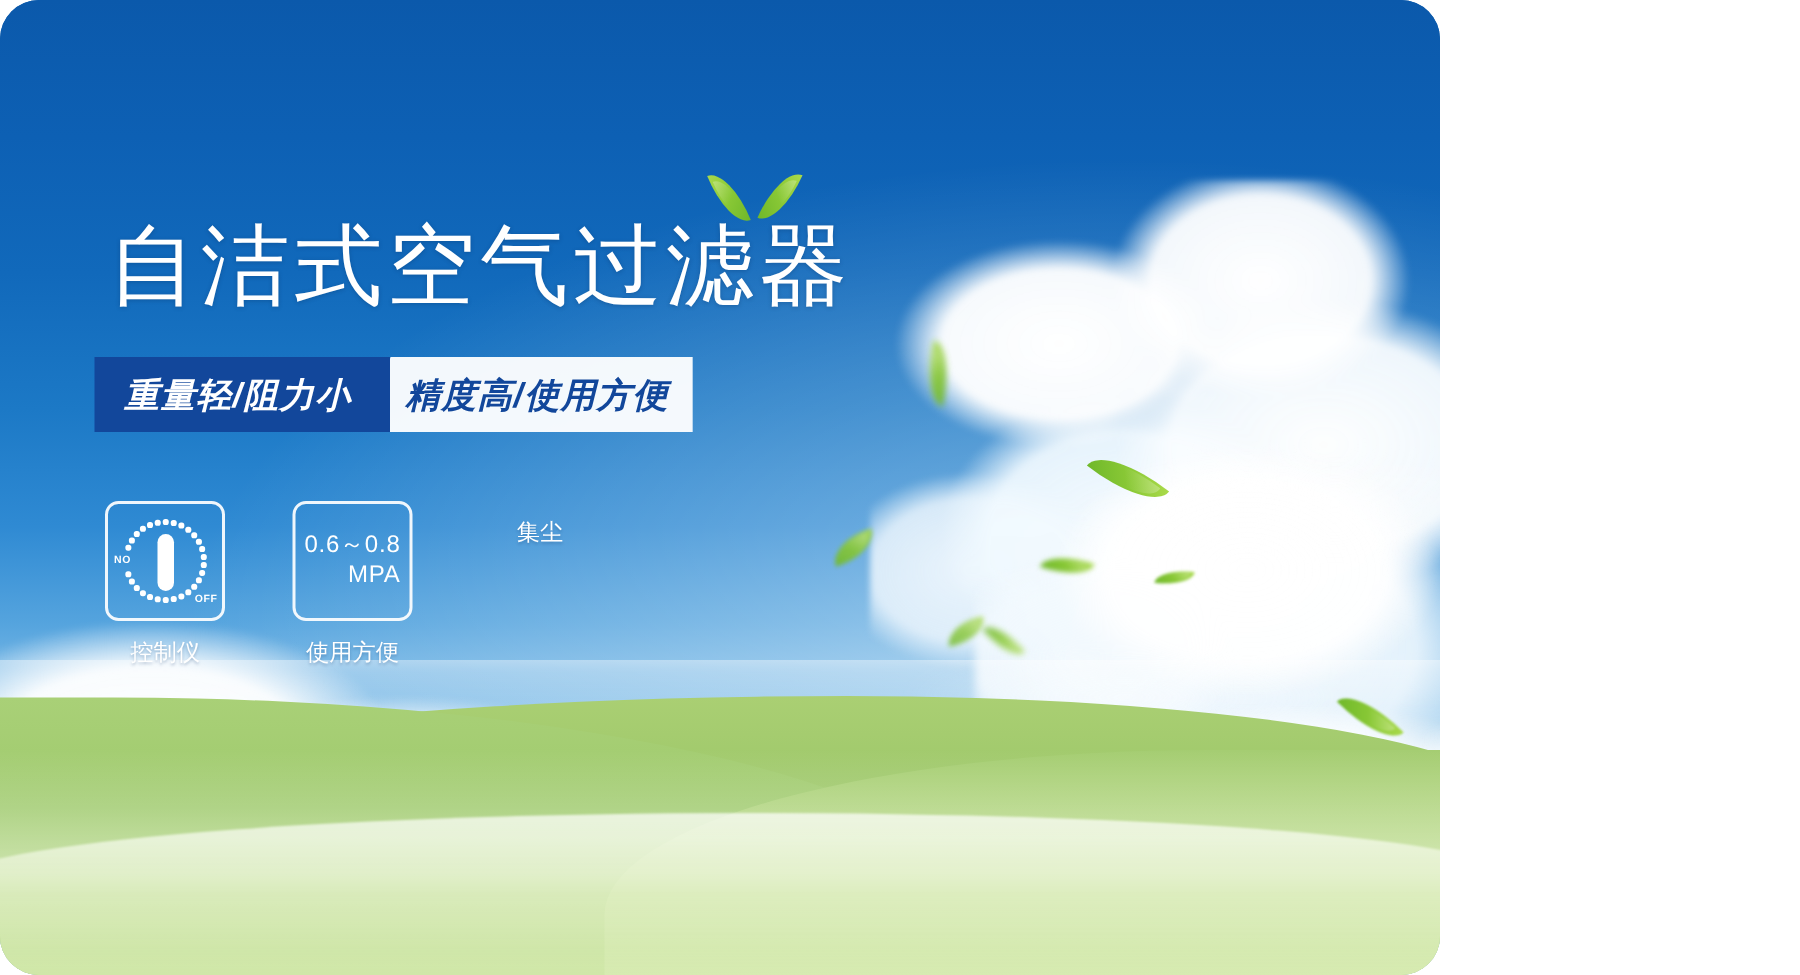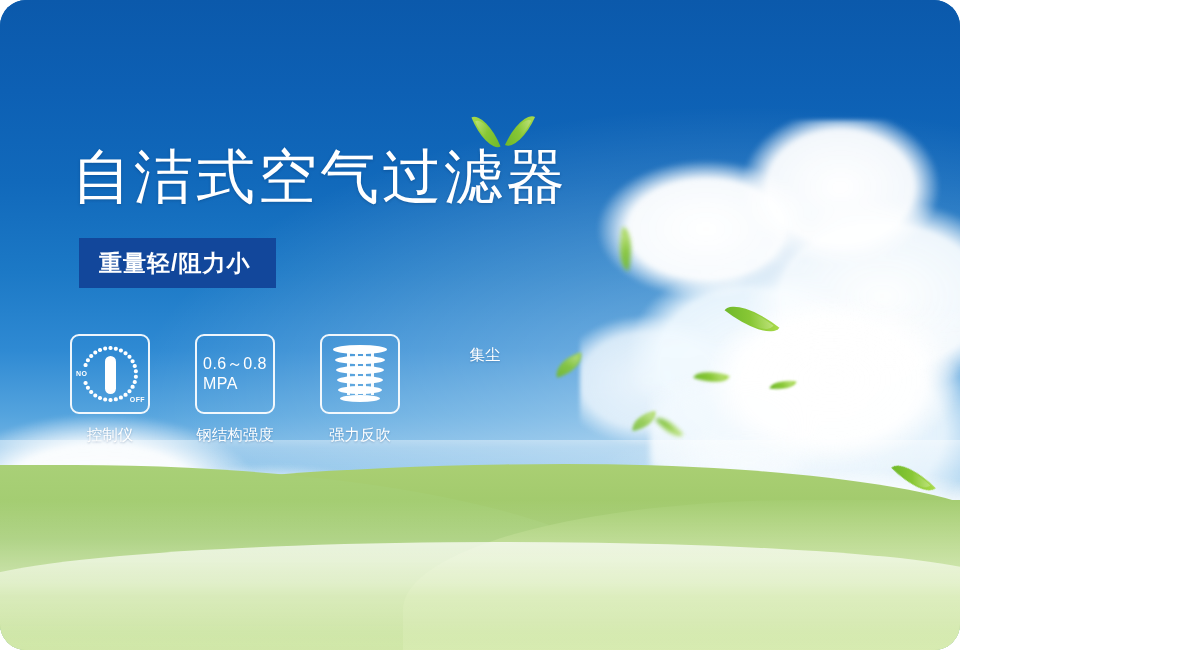--- a/index.html
+++ b/index.html
@@ -145,23 +145,24 @@
     font-size:59px;
     letter-spacing:3px;
     font-weight:300;
     line-height:1;
     white-space:nowrap;
     text-shadow:0 1px 3px rgba(0,30,70,.25);
   }
 
   
   .subbar {
-    position:absolute; left:79px; top:238px;
+    position:absolute; left:63px; top:238px;
     height:50px; width:392px;
     display:flex;
+    font-style:italic;
   }
   .sub-left {
     position:relative;
     background:#12479b;
     color:#ffffff;
     font-size:23px;
     font-weight:700;
     letter-spacing:1px;
     display:flex; align-items:center;
     padding:0 26px 0 20px;
@@ -193,21 +194,21 @@
   .fbox {
     width:80px; height:80px;
     border:2px solid rgba(255,255,255,.92);
     border-radius:9px;
     display:flex; flex-direction:column;
     align-items:center; justify-content:center;
     color:#ffffff;
     position:relative;
   }
   .fbox-text {
-    font-size:16px; line-height:1.22; text-align:left; font-weight:400;
+    font-size:16px; line-height:1.22; text-align:right; font-weight:400;
     letter-spacing:.5px;
   }
   .flabel {
     margin-top:11px;
     color:#ffffff;
     font-size:15.5px;
     white-space:nowrap;
     text-shadow:0 1px 2px rgba(0,40,90,.25);
   }
 
@@ -297,20 +298,21 @@
   <div class="leaf" style="left:1128px; top:425px; width:11px; height:26px; transform:rotate(100deg); filter:blur(1px);"></div>
   <div class="leaf" style="left:1000px; top:132px; width:12px; height:32px; transform:rotate(150deg); filter:blur(1.4px); opacity:.9;"></div>
   <div class="leaf" style="left:905px; top:455px; width:17px; height:46px; transform:rotate(135deg); filter:blur(.6px);"></div>
   <div class="leaf" style="left:560px; top:350px; width:18px; height:30px; transform:rotate(74deg); filter:blur(1.4px); opacity:.9;"></div>
   <div class="leaf" style="left:636px; top:408px; width:16px; height:26px; transform:rotate(80deg); filter:blur(1.8px); opacity:.8;"></div>
 
   <div class="title">自洁式空气过滤器</div>
 
   <div class="subbar">
     <div class="sub-left">重量轻/阻力小</div>
+    <div class="sub-right">精度高/使用方便</div>
   </div>
 
   <div class="features">
 
     <div class="feature">
       <div class="fbox">
         <div class="dial">
           <div class="dial-dots">
               <i style="transform: translate(-24.43px, 8.89px);"></i>
               <i style="transform: translate(-22.08px, 13.72px);"></i>
@@ -349,40 +351,23 @@
       <div class="flabel">控制仪</div>
     </div>
 
     <div class="feature">
       <div class="fbox">
         <div class="fbox-text">
           <div>0.6～0.8</div>
           <div>MPA</div>
         </div>
       </div>
-      <div class="flabel">钢结构强度</div>
+      <div class="flabel">使用方便</div>
     </div>
 
-    <div class="feature">
-      <div class="fbox">
-        <div class="cart">
-            <div class="ring" style="top: 0px; width: 54px; height: 9px;"></div>
-            <div class="ring" style="top: 11px; width: 50px; height: 8px;"></div>
-            <div class="ring" style="top: 21px; width: 48px; height: 8px;"></div>
-            <div class="ring" style="top: 31px; width: 46px; height: 8px;"></div>
-            <div class="ring" style="top: 41px; width: 44px; height: 8px;"></div>
-            <div class="ring" style="top: 50px; width: 40px; height: 7px;"></div>
-            <div class="rib" style="left: 14.5px;"></div>
-            <div class="rib" style="left: 22.5px;"></div>
-            <div class="rib" style="left: 30.5px;"></div>
-            <div class="rib" style="left: 38.5px;"></div>
-          </div>
-      </div>
-      <div class="flabel">强力反吹</div>
-    </div>
 
 
     <div class="feature">
       <div class="flabel">集尘</div>
     </div>
 
   </div>
 </div>
 
 </body></html>

